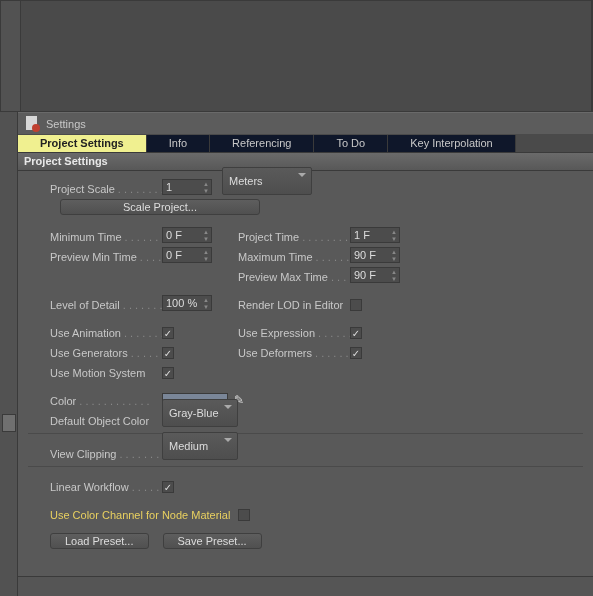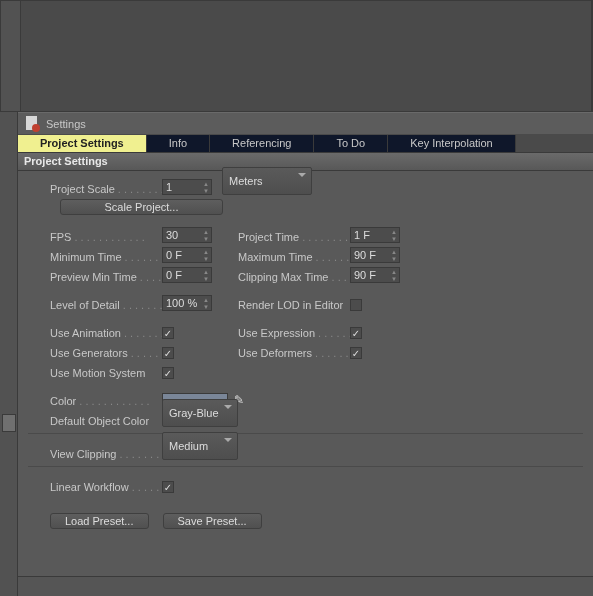--- a/index.html
+++ b/index.html
@@ -40,21 +40,21 @@
   .dots::after { content: " . . . . . . . . . . . ."; color: #888; letter-spacing: 0px; }
   
   .num-field { width: 50px; height: 16px; background: #4c4c4c; border: 1px solid #3a3a3a; color: #ddd; padding: 0 3px; display: flex; align-items: center; position: relative; }
   .spinners { position: absolute; right: 0; top: 0; width: 10px; height: 100%; display: flex; flex-direction: column; }
   .sp { flex: 1; display: flex; align-items: center; justify-content: center; font-size: 6px; color: #888; line-height: 1; }
   
   .dropdown { height: 28px; background: linear-gradient(#5a5a5a,#4e4e4e); border: 1px solid #3f3f3f; color: #ddd; padding: 0 16px 0 6px; display: flex; align-items: center; position: relative; min-width: 76px; border-radius: 2px; }
   .dropdown::after { content: ""; position: absolute; right: 5px; top: 5px; border-left: 4px solid transparent; border-right: 4px solid transparent; border-top: 4px solid #aaa; }
   
   .btn { height: 16px; background: linear-gradient(#5e5e5e,#505050); border: 1px solid #3f3f3f; border-radius: 3px; color: #ddd; padding: 0 14px; display: inline-flex; align-items: center; justify-content: center; cursor: default; }
-  .btn.wide { width: 163px; margin-left: 32px; }
+  .btn.wide { width: 200px; margin-left: 32px; }
   
   .checkbox { width: 12px; height: 12px; background: #4c4c4c; border: 1px solid #3a3a3a; display: inline-flex; align-items: center; justify-content: center; color: #ddd; font-size: 10px; }
   
   .color-swatch { width: 66px; height: 14px; background: #7a8698; border: 1px solid #3a3a3a; }
   .pencil { margin-left: 6px; color: #ddd; font-size: 12px; }
   
   .gap { height: 8px; }
   .sep { height: 1px; background: #4a4a4a; margin: 6px 0; }
   
   .left-rail { position: absolute; left: 0; top: 112px; width: 18px; bottom: 0; background: #525252; border-right: 1px solid #3a3a3a; }
@@ -115,30 +115,20 @@
 
     <div class="row">
       <div class="btn wide">Scale Project...</div>
     </div>
 
     <div class="gap"></div>
 
     <div class="col2">
       <div class="coll">
         <div class="row" style="padding-left:22px">
-          <span class="label"><span>FPS</span><span class="dots"></span></span>
-          <div class="num-field">
-              <span>30</span>
-              <div class="spinners">
-                <div class="sp">▲</div>
-                <div class="sp">▼</div>
-              </div>
-            </div>
-        </div>
-        <div class="row" style="padding-left:22px">
           <span class="label"><span>Minimum Time</span><span class="dots"></span></span>
           <div class="num-field">
               <span>0 F</span>
               <div class="spinners">
                 <div class="sp">▲</div>
                 <div class="sp">▼</div>
               </div>
             </div>
         </div>
         <div class="row" style="padding-left:22px">
@@ -167,21 +157,21 @@
           <span class="label"><span>Maximum Time</span><span class="dots"></span></span>
           <div class="num-field">
               <span>90 F</span>
               <div class="spinners">
                 <div class="sp">▲</div>
                 <div class="sp">▼</div>
               </div>
             </div>
         </div>
         <div class="row">
-          <span class="label"><span>Clipping Max Time</span><span class="dots"></span></span>
+          <span class="label"><span>Preview Max Time</span><span class="dots"></span></span>
           <div class="num-field">
               <span>90 F</span>
               <div class="spinners">
                 <div class="sp">▲</div>
                 <div class="sp">▼</div>
               </div>
             </div>
         </div>
       </div>
     </div>
@@ -263,20 +253,25 @@
 
     <div class="sep"></div>
 
     <div class="row" style="padding-left:22px">
       <span class="label"><span>Linear Workflow</span><span class="dots"></span></span>
       <div class="checkbox">✓</div>
     </div>
 
     <div class="gap"></div>
 
+    <div class="row" style="padding-left:22px">
+      <span class="label-hl">Use Color Channel for Node Material</span>
+      <div style="width:8px"></div>
+      <div class="checkbox"></div>
+    </div>
 
     <div class="gap"></div>
 
     <div class="row" style="padding-left:22px; gap:14px">
       <div class="btn">Load Preset...</div>
       <div class="btn">Save Preset...</div>
     </div>
 
   </div>
 </div>

